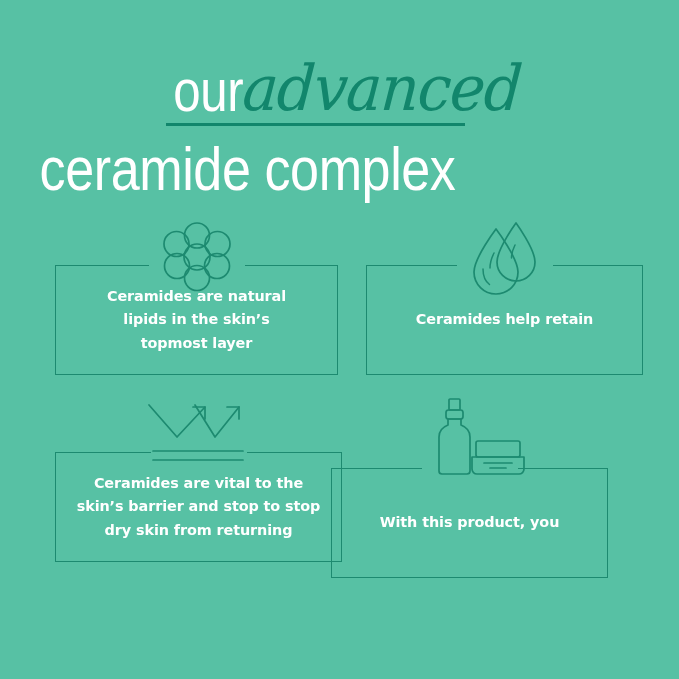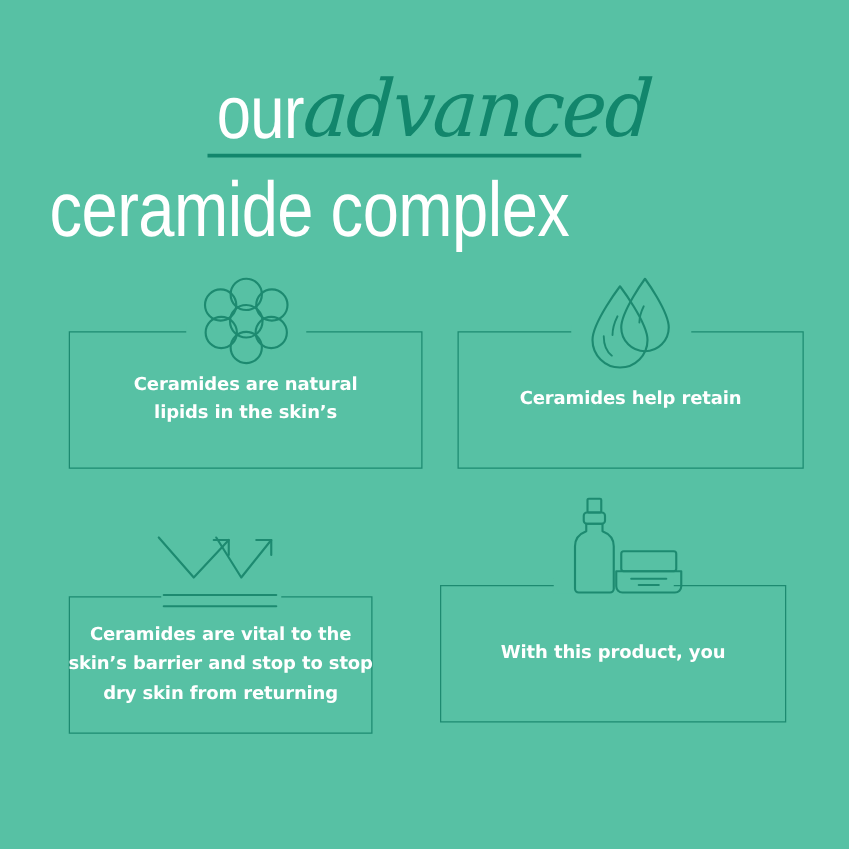--- a/index.html
+++ b/index.html
@@ -95,22 +95,22 @@
   }
 
   
   .card {
     position: absolute;
     border: 1.6px solid #1d8a70;
   }
 
   .card-tl { left: 55px;  top: 265px; width: 283px; height: 110px; }
   .card-tr { left: 366px; top: 265px; width: 277px; height: 110px; }
-  .card-bl { left: 55px;  top: 477px; width: 243px; height: 110px; }
-  .card-br { left: 352px; top: 468px; width: 277px; height: 110px; }
+  .card-bl { left: 55px;  top: 452px; width: 287px; height: 110px; }
+  .card-br { left: 331px; top: 468px; width: 277px; height: 110px; }
 
   
   .card-notch {
     position: absolute;
     top: -6px;
     left: 50%;
     transform: translateX(-50%);
     width: 96px;
     height: 12px;
     background: #57c1a4;
@@ -184,20 +184,21 @@
         <circle class="stroke" cx="62" cy="45" r="12.5"></circle>
         <circle class="stroke" cx="42" cy="57" r="12.5"></circle>
         <circle class="stroke" cx="22" cy="45" r="12.5"></circle>
         <circle class="stroke" cx="21.5" cy="23" r="12.5"></circle>
       </svg>
     </div>
 
     <div class="card-text">
       <div>Ceramides are natural</div>
       <div>lipids in the skin’s</div>
+      <div>topmost layer</div>
     </div>
   </div>
 
   <div class="card card-tr">
     <div class="card-notch"></div>
 
     <div class="icon icon-drops">
       <svg viewBox="0 0 84 72">
 
         <path class="stroke" d="M53 4 C53 4 72 30 72 43 A19 19 0 0 1 34 43 C34 30 53 4 53 4 Z"></path>

